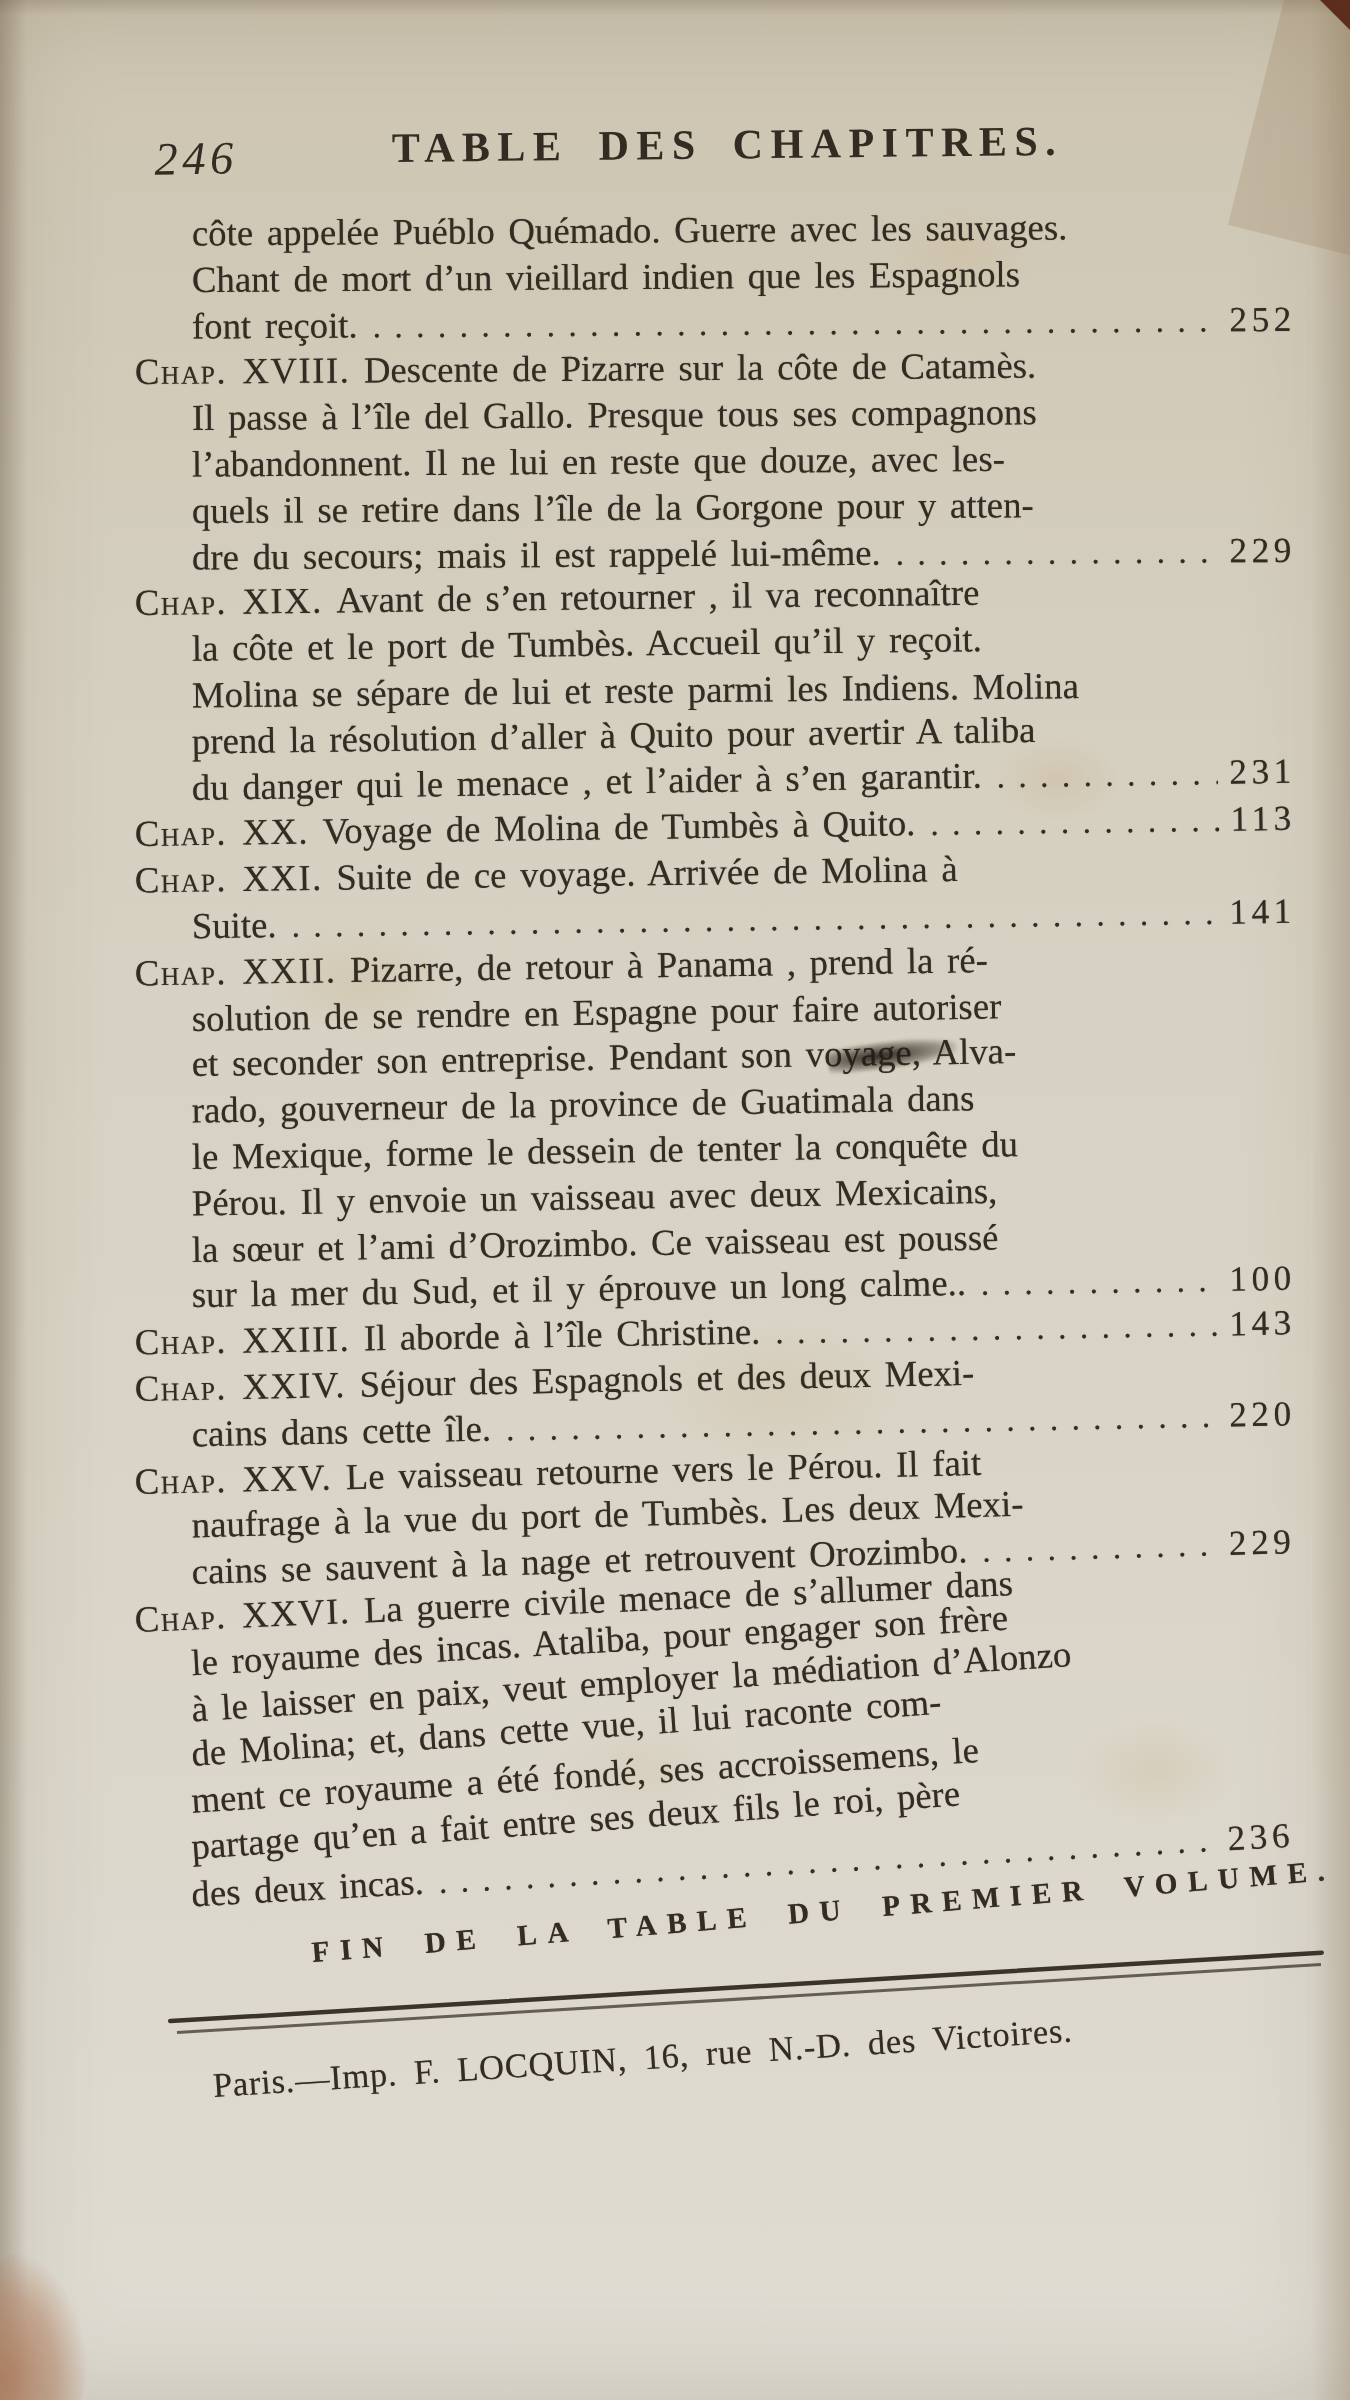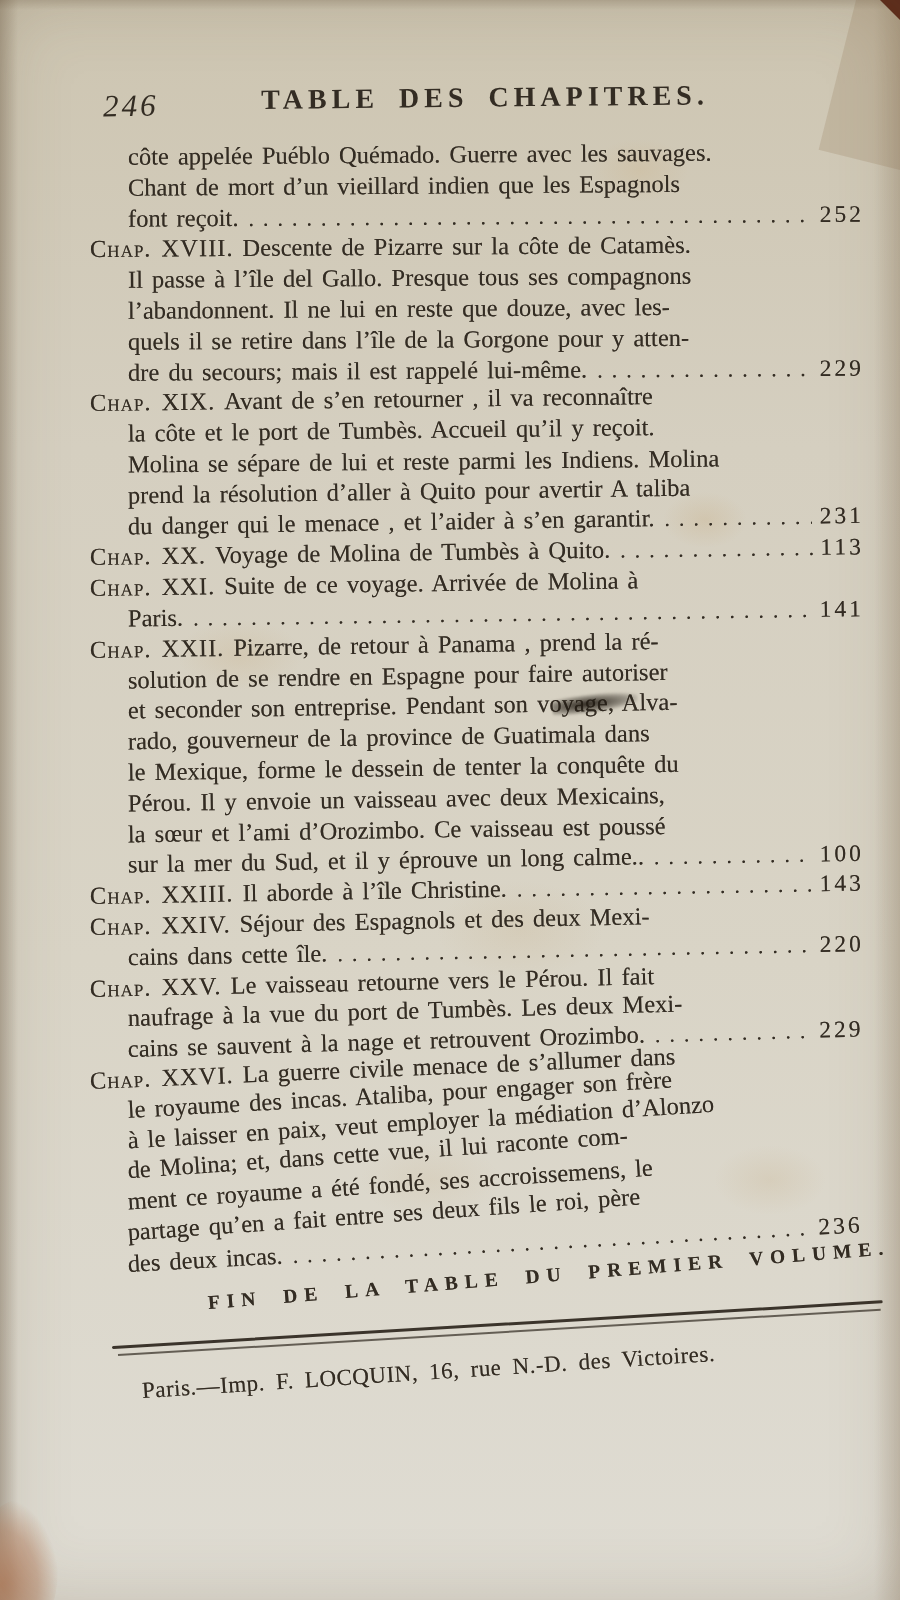--- a/index.html
+++ b/index.html
@@ -138,21 +138,21 @@
         <span class="line-text">Voyage de Molina de Tumbès à Quito.</span>
         <span class="dots">............................................................</span>
         <span class="page-ref">113</span>
       </div>
       <div class="line" style="transform: rotate(-0.8deg);">
         <span class="chap-label">Chap. XXI.</span>
         <span class="line-text">Suite de ce voyage. Arrivée de Molina à</span>
       </div>
       <div class="line" style="transform: rotate(-0.8deg);">
         <span class="indent-pad"></span>
-        <span class="line-text">Paris.</span>
+        <span class="line-text">Suite.</span>
         <span class="dots">............................................................</span>
         <span class="page-ref">141</span>
       </div>
       <div class="line" style="transform: rotate(-0.9deg);">
         <span class="chap-label">Chap. XXII.</span>
         <span class="line-text">Pizarre, de retour à Panama , prend la ré-</span>
       </div>
       <div class="line" style="transform: rotate(-0.9deg);">
         <span class="indent-pad"></span>
         <span class="line-text">solution de se rendre en Espagne pour faire autoriser</span>

